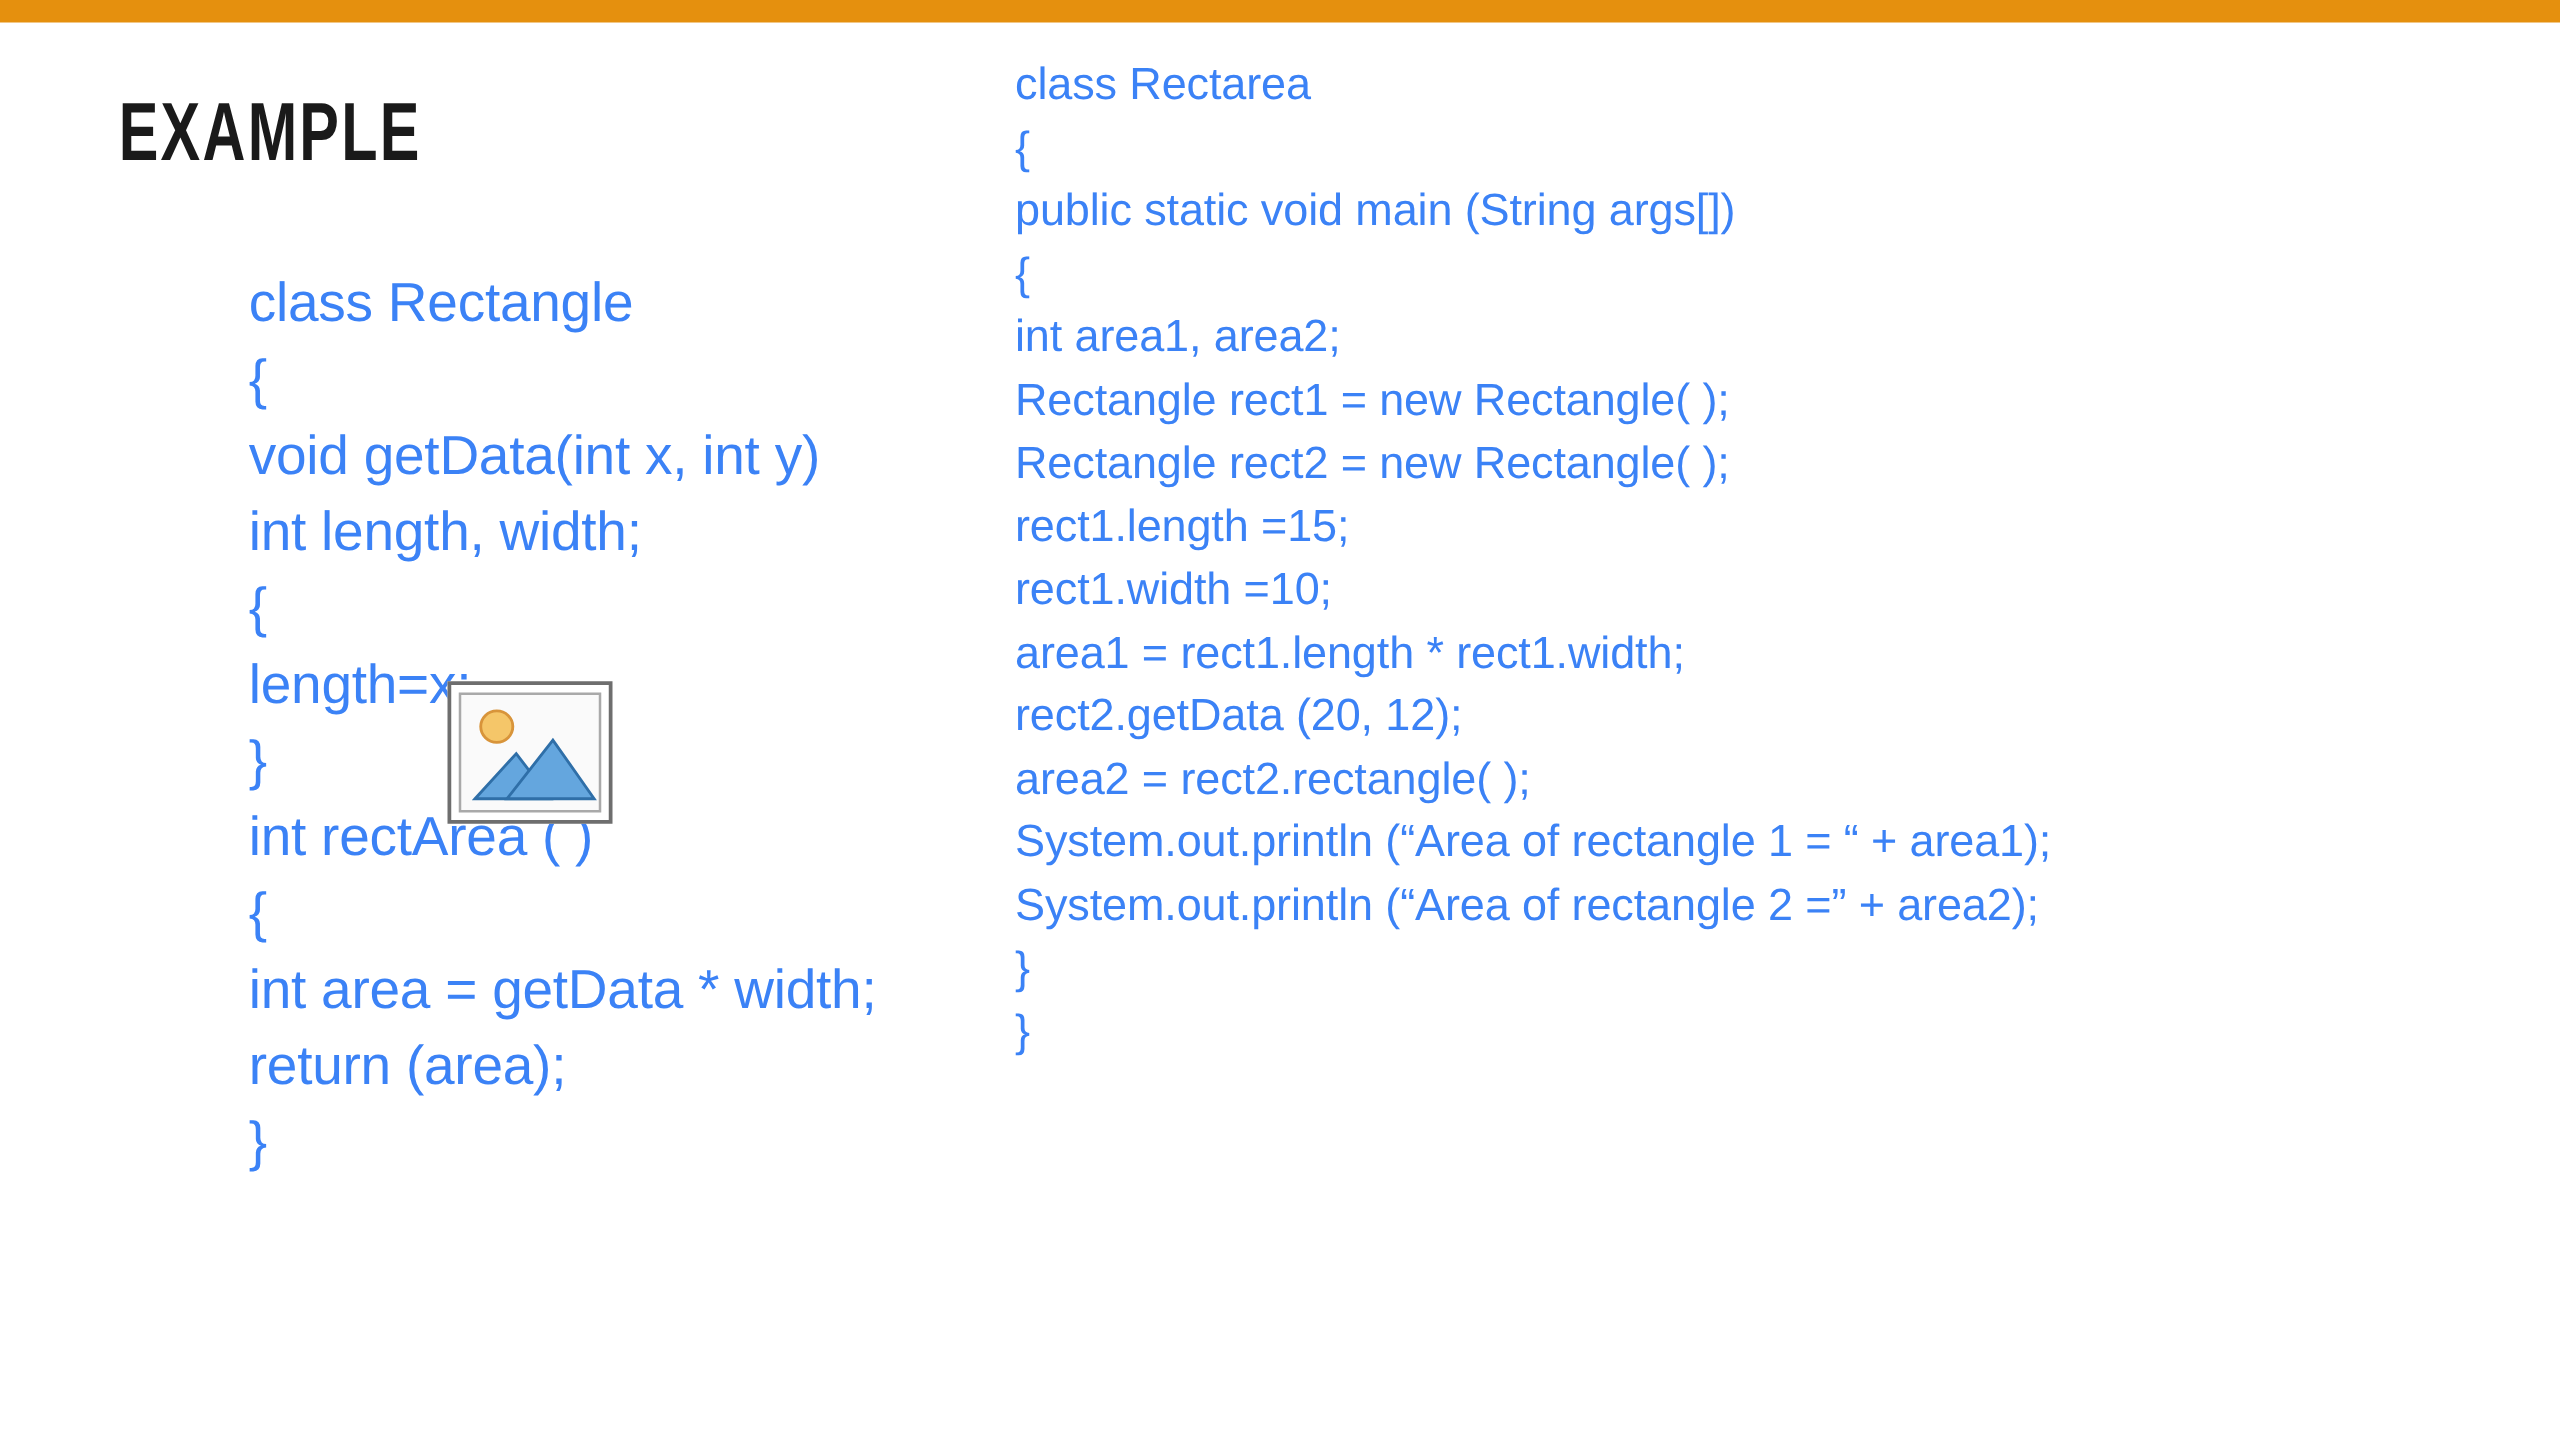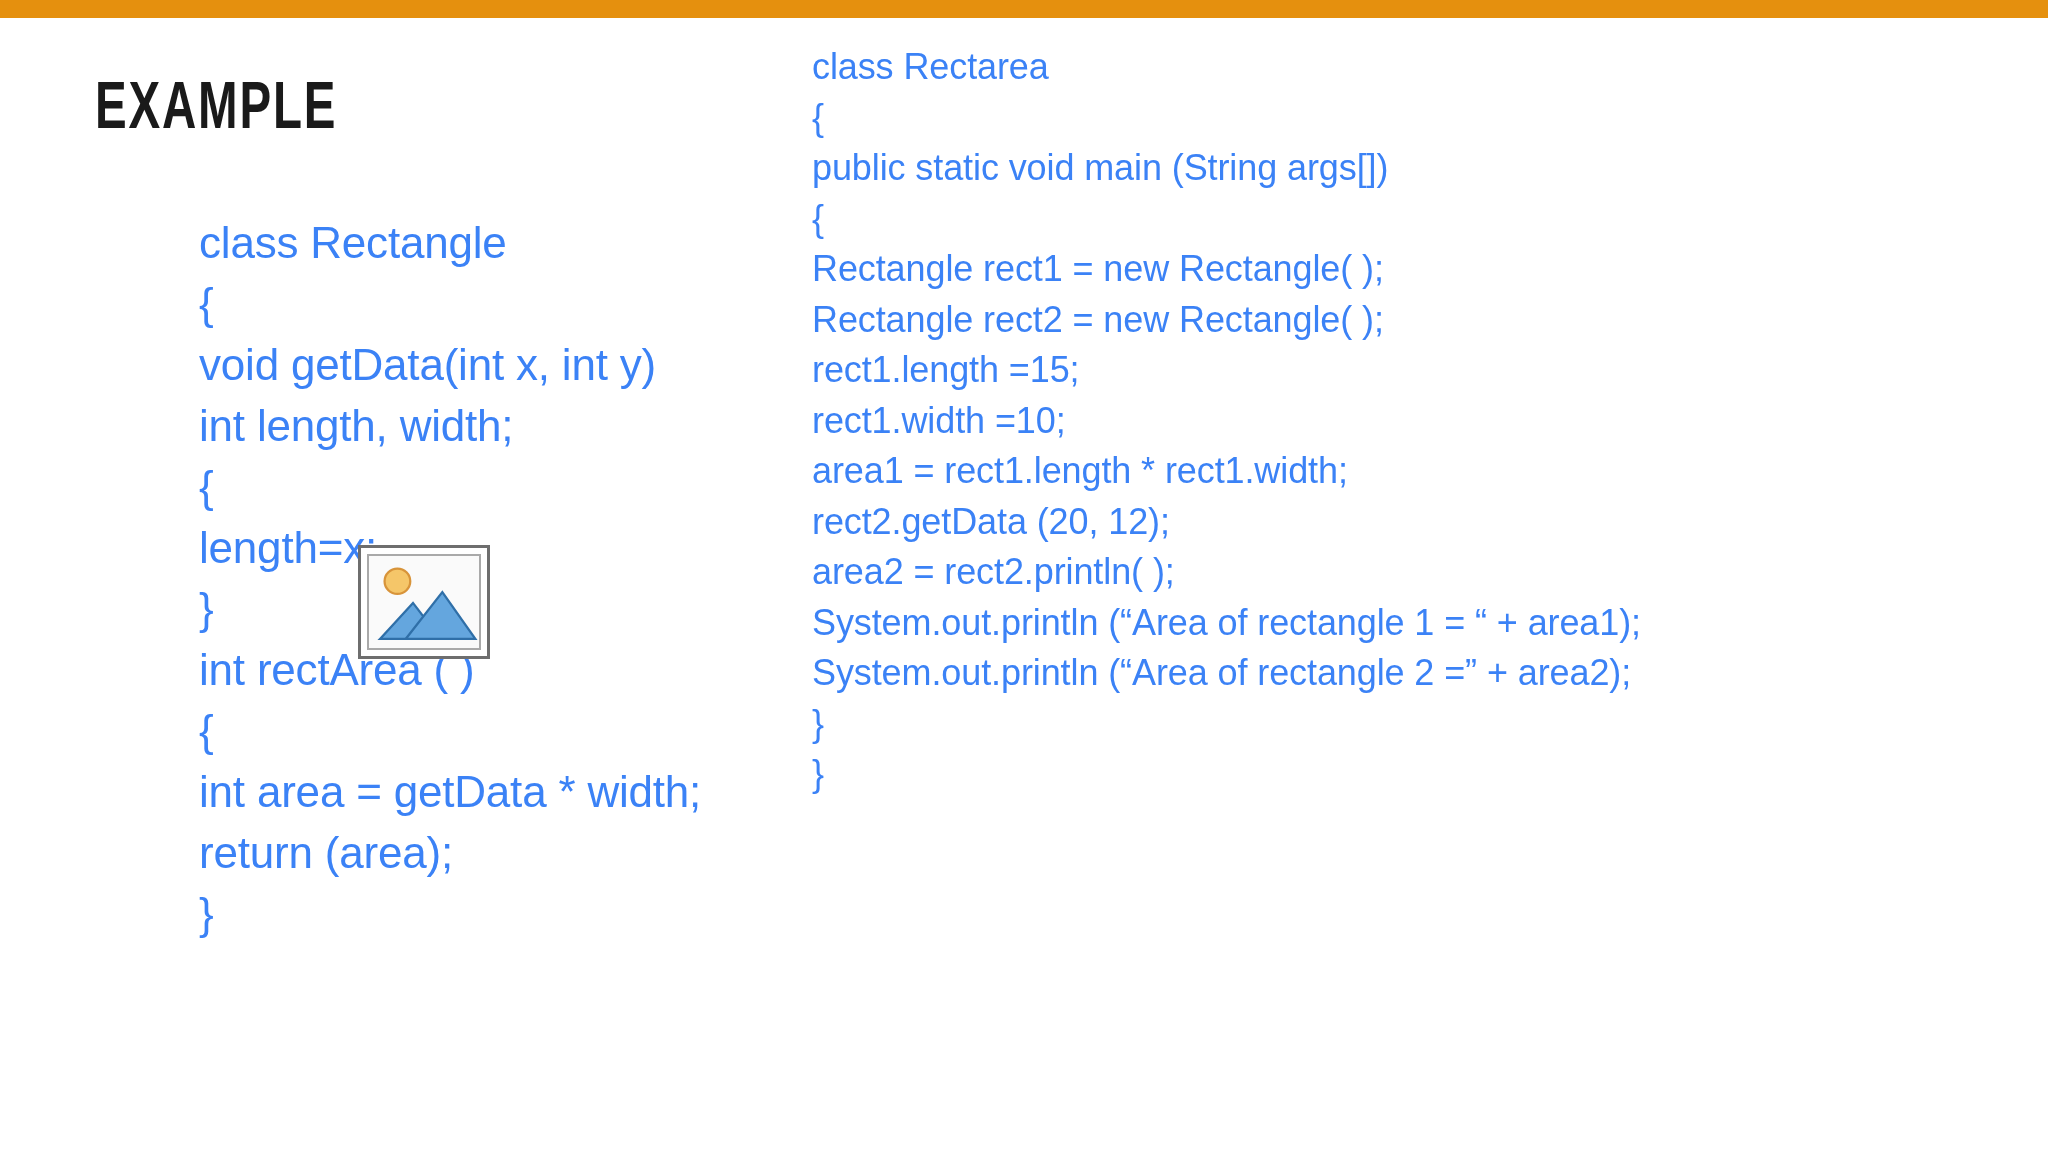--- a/index.html
+++ b/index.html
@@ -152,27 +152,28 @@
         <polygon points="40,92 80,40 116,92" fill="#64A6DE" stroke="#2F6FA8" stroke-width="2.5"></polygon>
       </svg>
     </div>
   </div>
 
   <div class="code-col col-right">
     <span class="code-line">class Rectarea</span>
     <span class="code-line">{</span>
     <span class="code-line">public static void main (String args[])</span>
     <span class="code-line">{</span>
+    <span class="code-line">int area1, area2;</span>
     <span class="code-line">Rectangle rect1 = new Rectangle( );</span>
     <span class="code-line">Rectangle rect2 = new Rectangle( );</span>
     <span class="code-line">rect1.length =15;</span>
     <span class="code-line">rect1.width =10;</span>
     <span class="code-line">area1 = rect1.length * rect1.width;</span>
     <span class="code-line">rect2.getData (20, 12);</span>
-    <span class="code-line">area2 = rect2.println( );</span>
+    <span class="code-line">area2 = rect2.rectangle( );</span>
     <span class="code-line">System.out.println (“Area of rectangle 1 = “ + area1);</span>
     <span class="code-line">System.out.println (“Area of rectangle 2 =” + area2);</span>
     <span class="code-line">}</span>
     <span class="code-line">}</span>
   </div>
 
   <div class="page-badge">
     <span class="num">6</span>
   </div>
 

